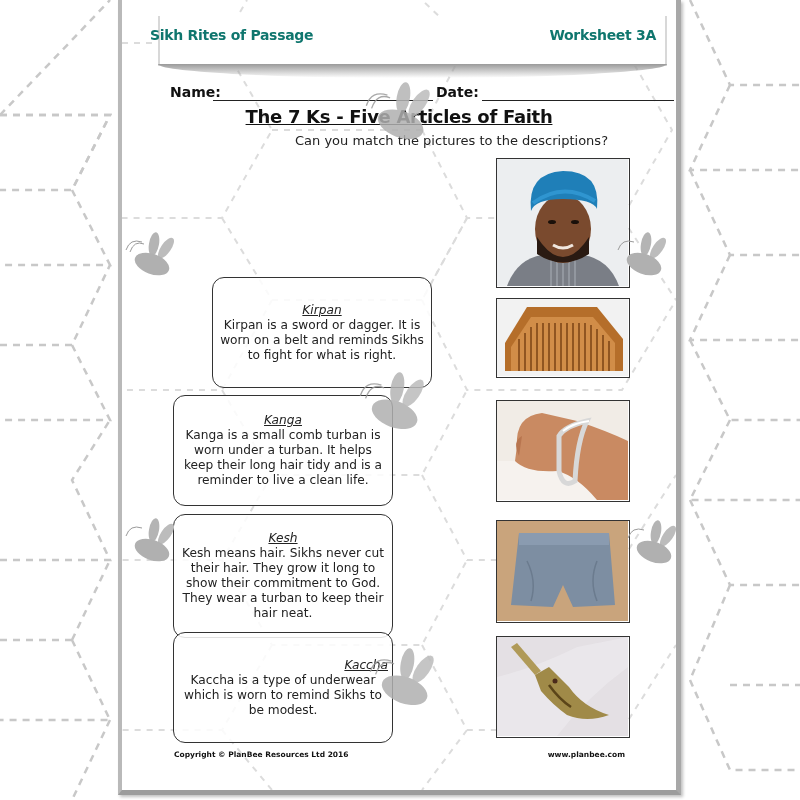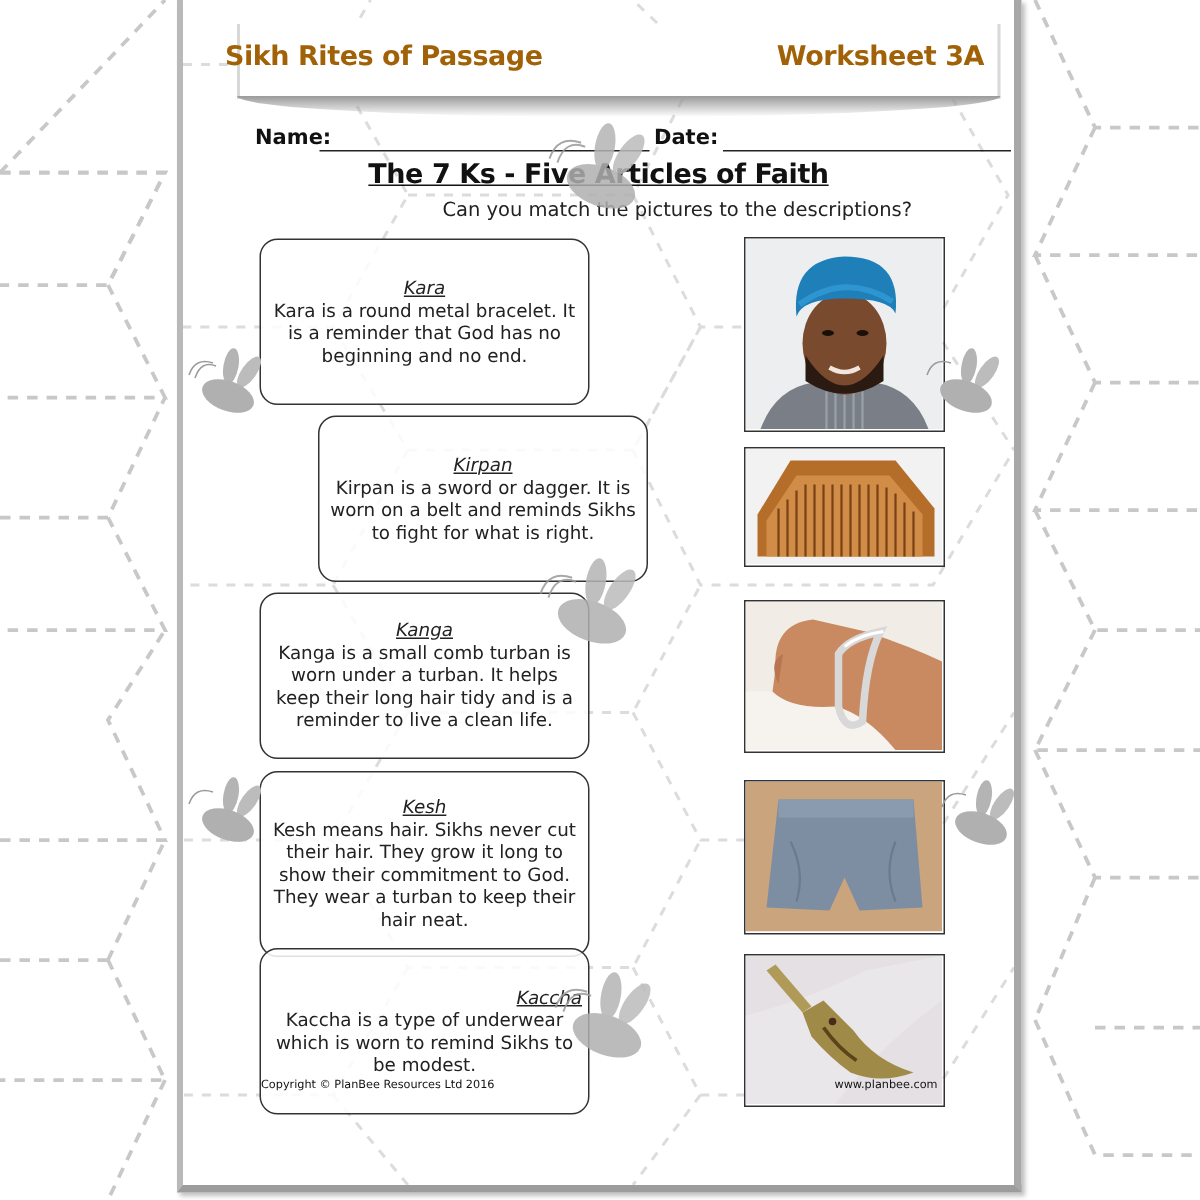--- a/index.html
+++ b/index.html
@@ -24,21 +24,21 @@
     background:#ffffff;
     border-left:2px solid #d8d8d8; border-right:2px solid #d8d8d8;
   }
   .banner-shadow {
     position:absolute; left:36px; top:64px; width:509px; height:14px;
     background:linear-gradient(#9a9a9a, rgba(255,255,255,0));
     border-radius:0 0 50% 50% / 0 0 100% 100%;
   }
   .banner-title, .banner-ws {
     position:absolute; top:27px; font-family:"DejaVu Sans", sans-serif;
-    font-weight:bold; font-size:18px; color:#a16207; letter-spacing:-0.3px;
+    font-weight:bold; font-size:14px; color:#0f766e; letter-spacing:-0.3px;
   }
   .banner-title { left:28px; }
   .banner-ws { right:20px; }
   .name-row {
     position:absolute; top:84px; left:48px; width:460px; height:20px;
     font-weight:bold; font-size:14px; color:#111;text-align:center;
   }
   .name-label { position:absolute; left:0; top:0; }
   .name-line { position:absolute; left:43px; top:16px; width:220px; border-bottom:1.5px solid #222; }
   .date-label { position:absolute; left:266px; top:0; }
@@ -56,21 +56,21 @@
     position:absolute; left:51px; width:220px;
     border:1.5px solid #333; border-radius:12px; background:rgba(255,255,255,0.85);
     box-sizing:border-box; text-align:center; font-size:12.2px; line-height:15px; color:#222;
     display:flex; flex-direction:column; justify-content:center; padding:0 4px;
   }
   .desc-name { text-decoration:underline; font-style:italic; }
   .photo {
     position:absolute; left:374px; width:134px; border:1.5px solid #333; box-sizing:border-box; overflow:hidden;
   }
   .footer-copy, .footer-url {
-    position:absolute; top:718px; font-weight:normal; font-size:7.5px; color:#111;
+    position:absolute; top:750px; font-weight:bold; font-size:7.5px; color:#111;
   }
   .footer-copy { left:52px; }
   .footer-url { right:51px; }
   .bee { position:absolute; width:60px; height:50px; }
 </style>
 </head>
 <body>
 
 <svg class="bg-hex" viewBox="0 0 800 800">
   <g fill="none" stroke="#c8c8c8" stroke-width="2.5" stroke-dasharray="7 6">
@@ -124,24 +124,20 @@
   <div class="name-row">
     <span class="name-label">Name:</span>
     <div class="name-line"></div>
     <span class="date-label">Date:</span>
     <div class="date-line"></div>
   </div>
 
   <div class="title">The 7 Ks - Five Articles of Faith</div>
   <div class="subtitle">Can you match the pictures to the descriptions?</div>
 
-  <div class="desc-box" style="top:159px;height:111px;">
-    <span class="desc-name">Kara</span>
-    <span>Kara is a round metal bracelet. It is a reminder that God has no beginning and no end.</span>
-  </div>
   <div class="desc-box" style="top:277px;height:111px;margin-left:39px;">
     <span class="desc-name">Kirpan</span>
     <span>Kirpan is a sword or dagger. It is worn on a belt and reminds Sikhs to fight for what is right.</span>
   </div>
   <div class="desc-box" style="top:395px;height:111px;text-align:center;">
     <span class="desc-name">Kanga</span>
     <span>Kanga is a small comb turban is worn under a turban. It helps keep their long hair tidy and is a reminder to live a clean life.</span>
   </div>
   <div class="desc-box" style="top:514px;height:124px;">
     <span class="desc-name">Kesh</span>

